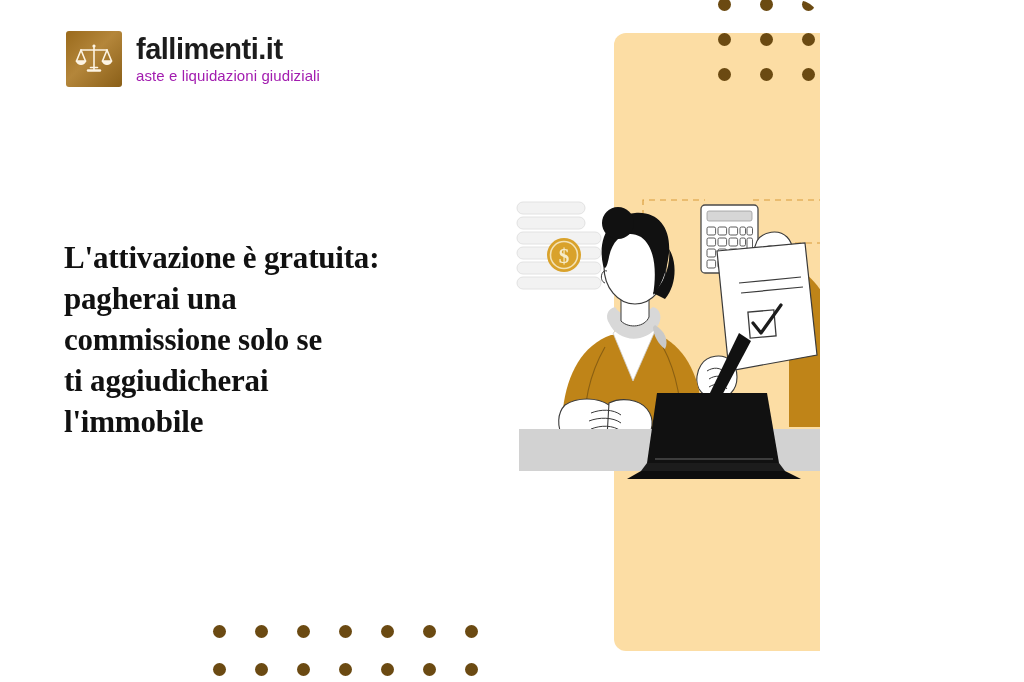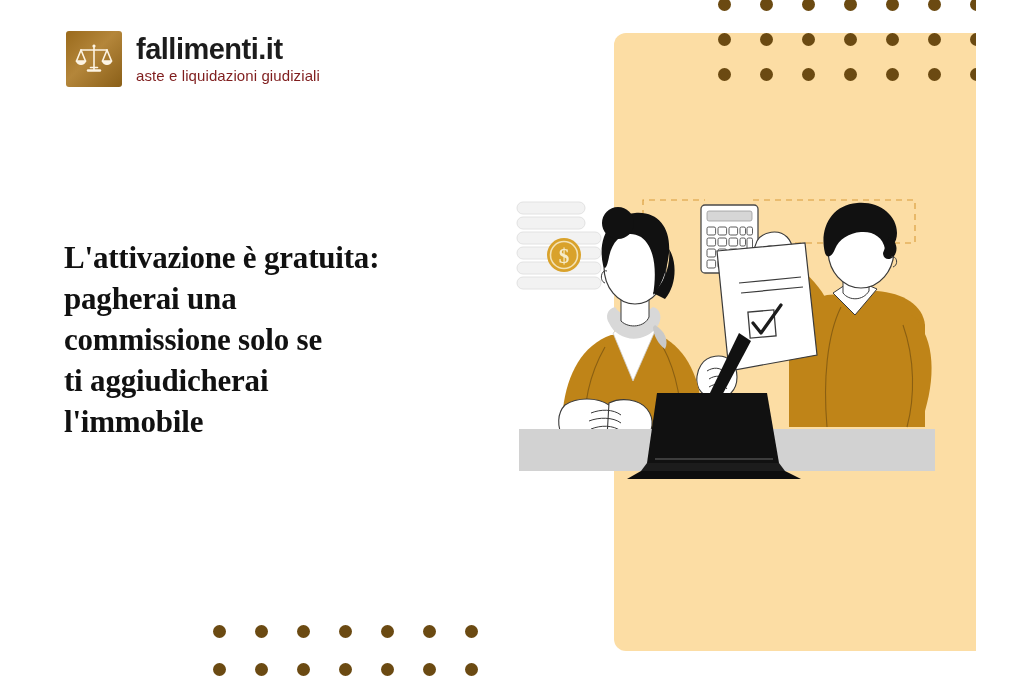--- a/index.html
+++ b/index.html
@@ -6,24 +6,25 @@
   html, body {
     margin: 0;
     padding: 0;
     background: #ffffff;
   }
   body {
     font-family: "Liberation Sans", sans-serif;
   }
   #stage {
     position: relative;
-    width: 976px;
+    width: 820px;
     height: 682px;
     background: #ffffff;
     overflow: hidden;
+    border-radius: 23px;
   }
 
   
   .panel {
     position: absolute;
     left: 614px;
     top: 33px;
     width: 394px;
     height: 618px;
     background: #fcdda4;
@@ -77,21 +78,21 @@
   .logo-text { line-height: 1; }
   .logo-title {
     font-size: 29px;
     font-weight: bold;
     color: #1c1c1c;
     letter-spacing: -0.5px;
     display: block;
   }
   .logo-sub {
     font-size: 15px;
-    color: #7f1d1d;
+    color: #a21caf;
     letter-spacing: 0.1px;
     display: block;
     margin-top: 4px;
   }
 
   
   .headline {
     position: absolute;
     left: 64px;
     top: 238px;

